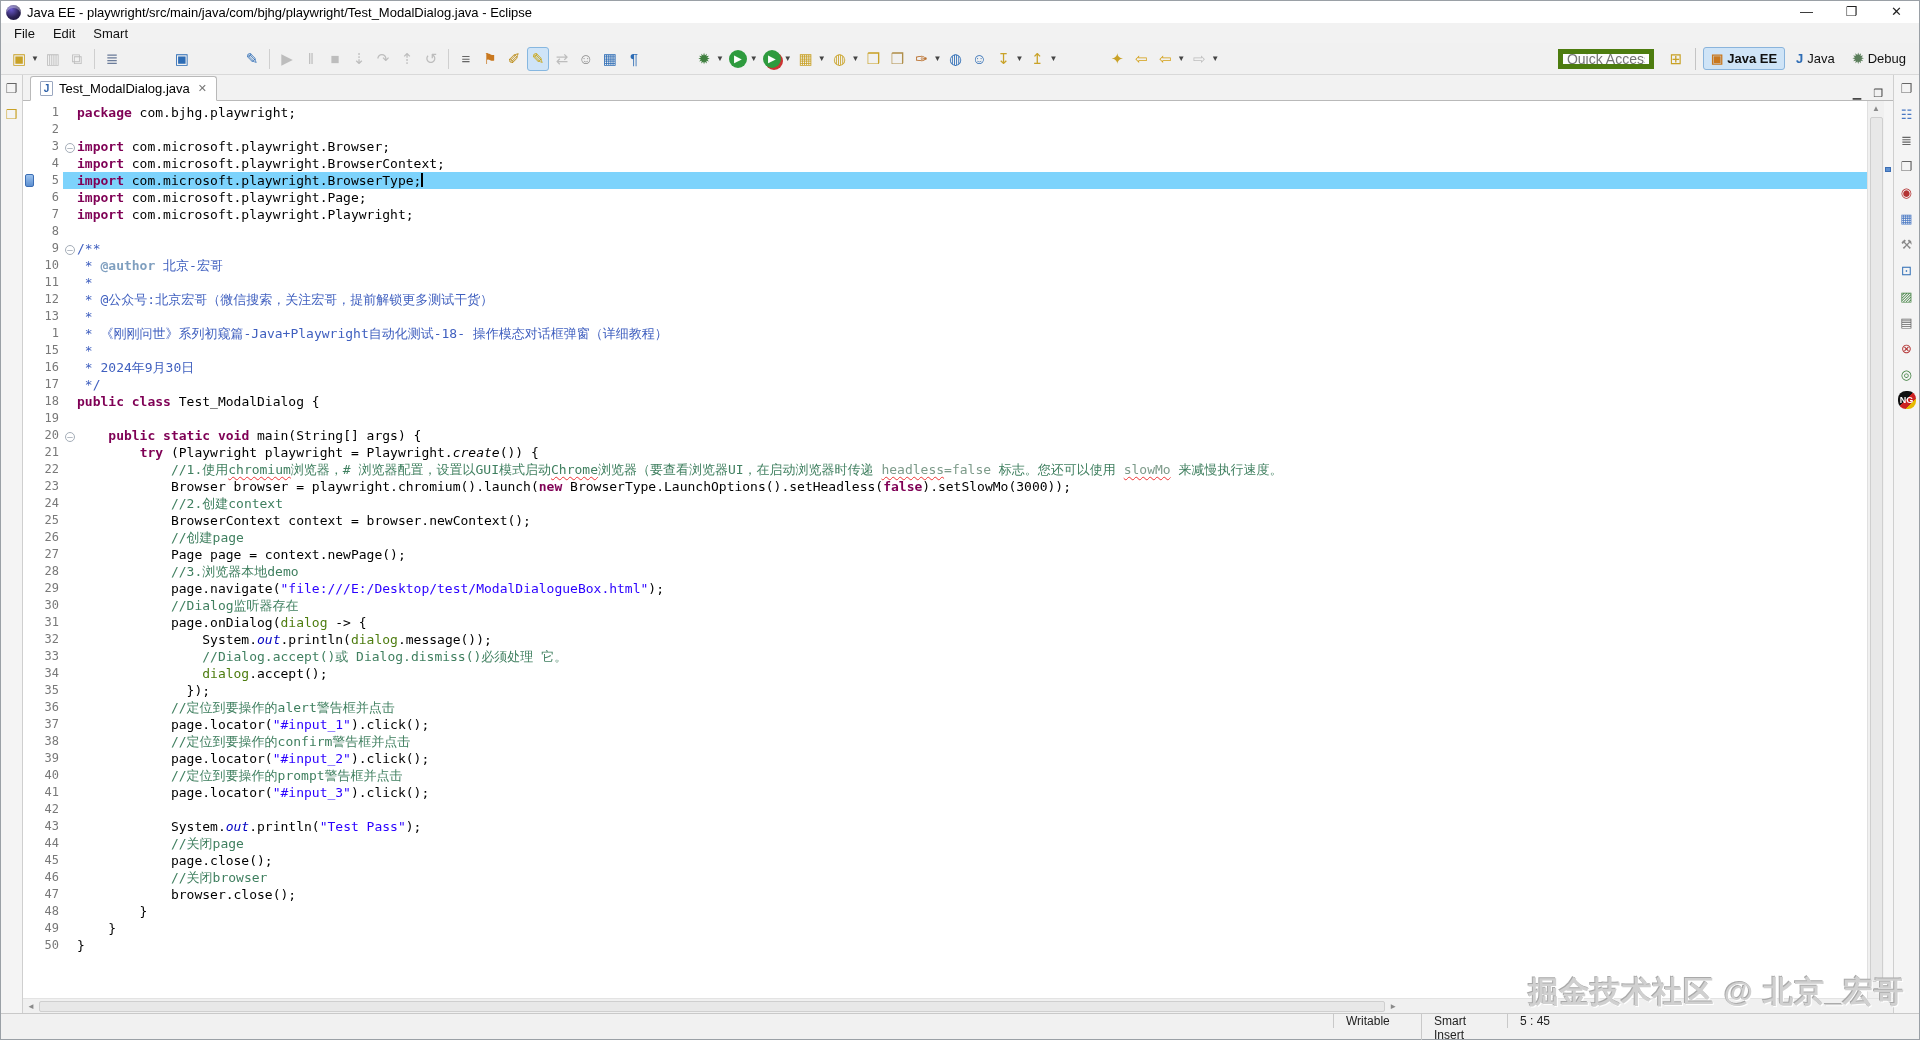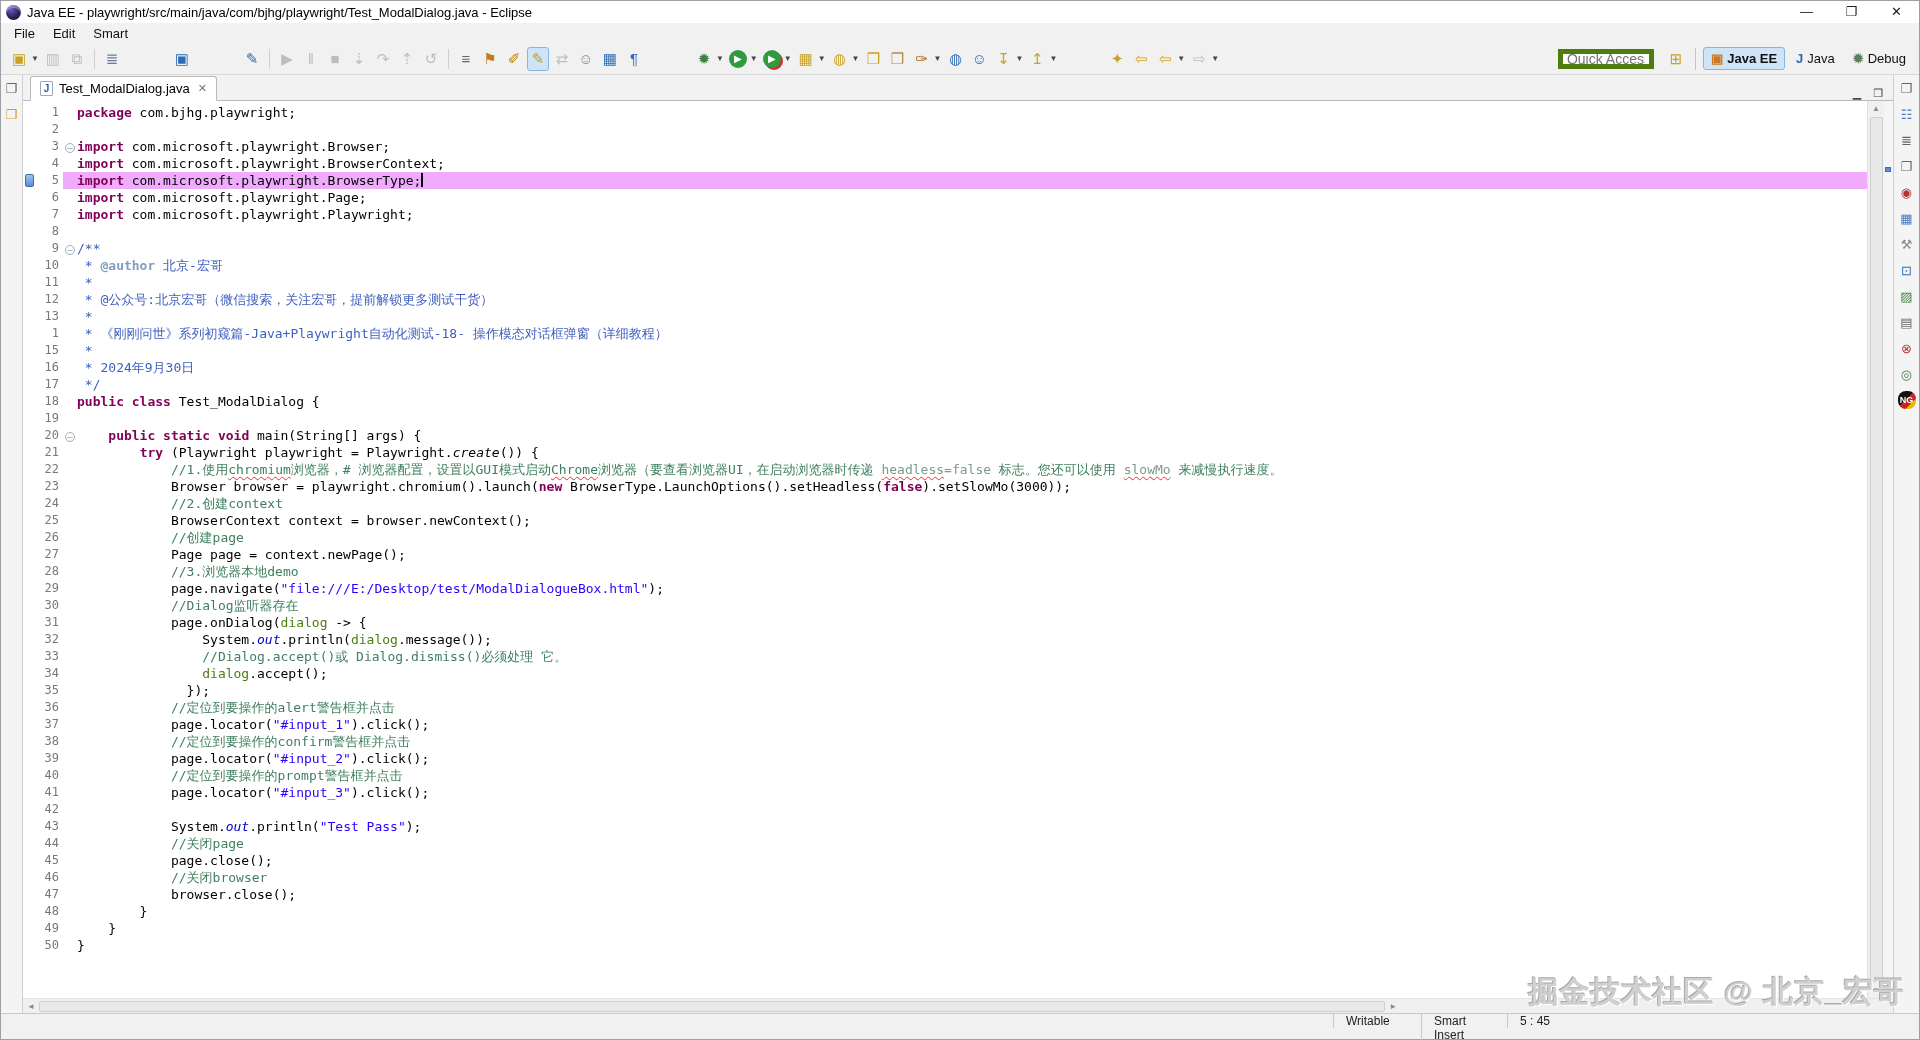--- a/index.html
+++ b/index.html
@@ -70,21 +70,21 @@
   .code-area { flex:1; overflow:hidden; padding-top:3px; font:13px/17px "DejaVu Sans Mono", monospace; }
   .code-line { display:flex; white-space:pre; height:17px; }
   .ann { width:14px; flex:0 0 auto; position:relative; }
   .range-marker { position:absolute; left:2px; top:2px; width:9px; height:13px; border-radius:2px;
     background:linear-gradient(#9cc3ef,#5d8fd0); border:1px solid #3c6eb4; }
   .lnum { width:26px; flex:0 0 auto; text-align:right; padding-right:4px; color:#787878; font-size:12px; }
   .fold { width:14px; flex:0 0 auto; text-align:center; }
   .fold-dot { display:inline-block; width:10px; height:10px; margin-top:3px; border:1px solid #a4adb8; border-radius:50%;
     color:#8a94a2; font-size:9px; line-height:8px; text-align:center; background:#fff; }
   .ltext { flex:1; }
-  .code-line.current .ltext, .code-line.current .fold { background:#f0abfc; }
+  .code-line.current .ltext, .code-line.current .fold { background:#7dd3fc; }
   .caret { display:inline-block; width:2px; height:14px; background:#000; vertical-align:-2px; }
 
   .k  { color:#7f0055; font-weight:bold; }
   .p  { color:#000; }
   .c  { color:#3f7f5f;text-align:right; }
   .cu { color:#3f7f5f; text-decoration:underline wavy #e33; text-decoration-thickness:1px; text-underline-offset:2px; }
   .cg { color:#7d9b8a; }
   .cgu{ color:#7d9b8a; text-decoration:underline wavy #e33; text-decoration-thickness:1px; text-underline-offset:2px; }
   .j  { color:#3f5fbf; }
   .jt { color:#7f9fbf; font-weight:bold; }

